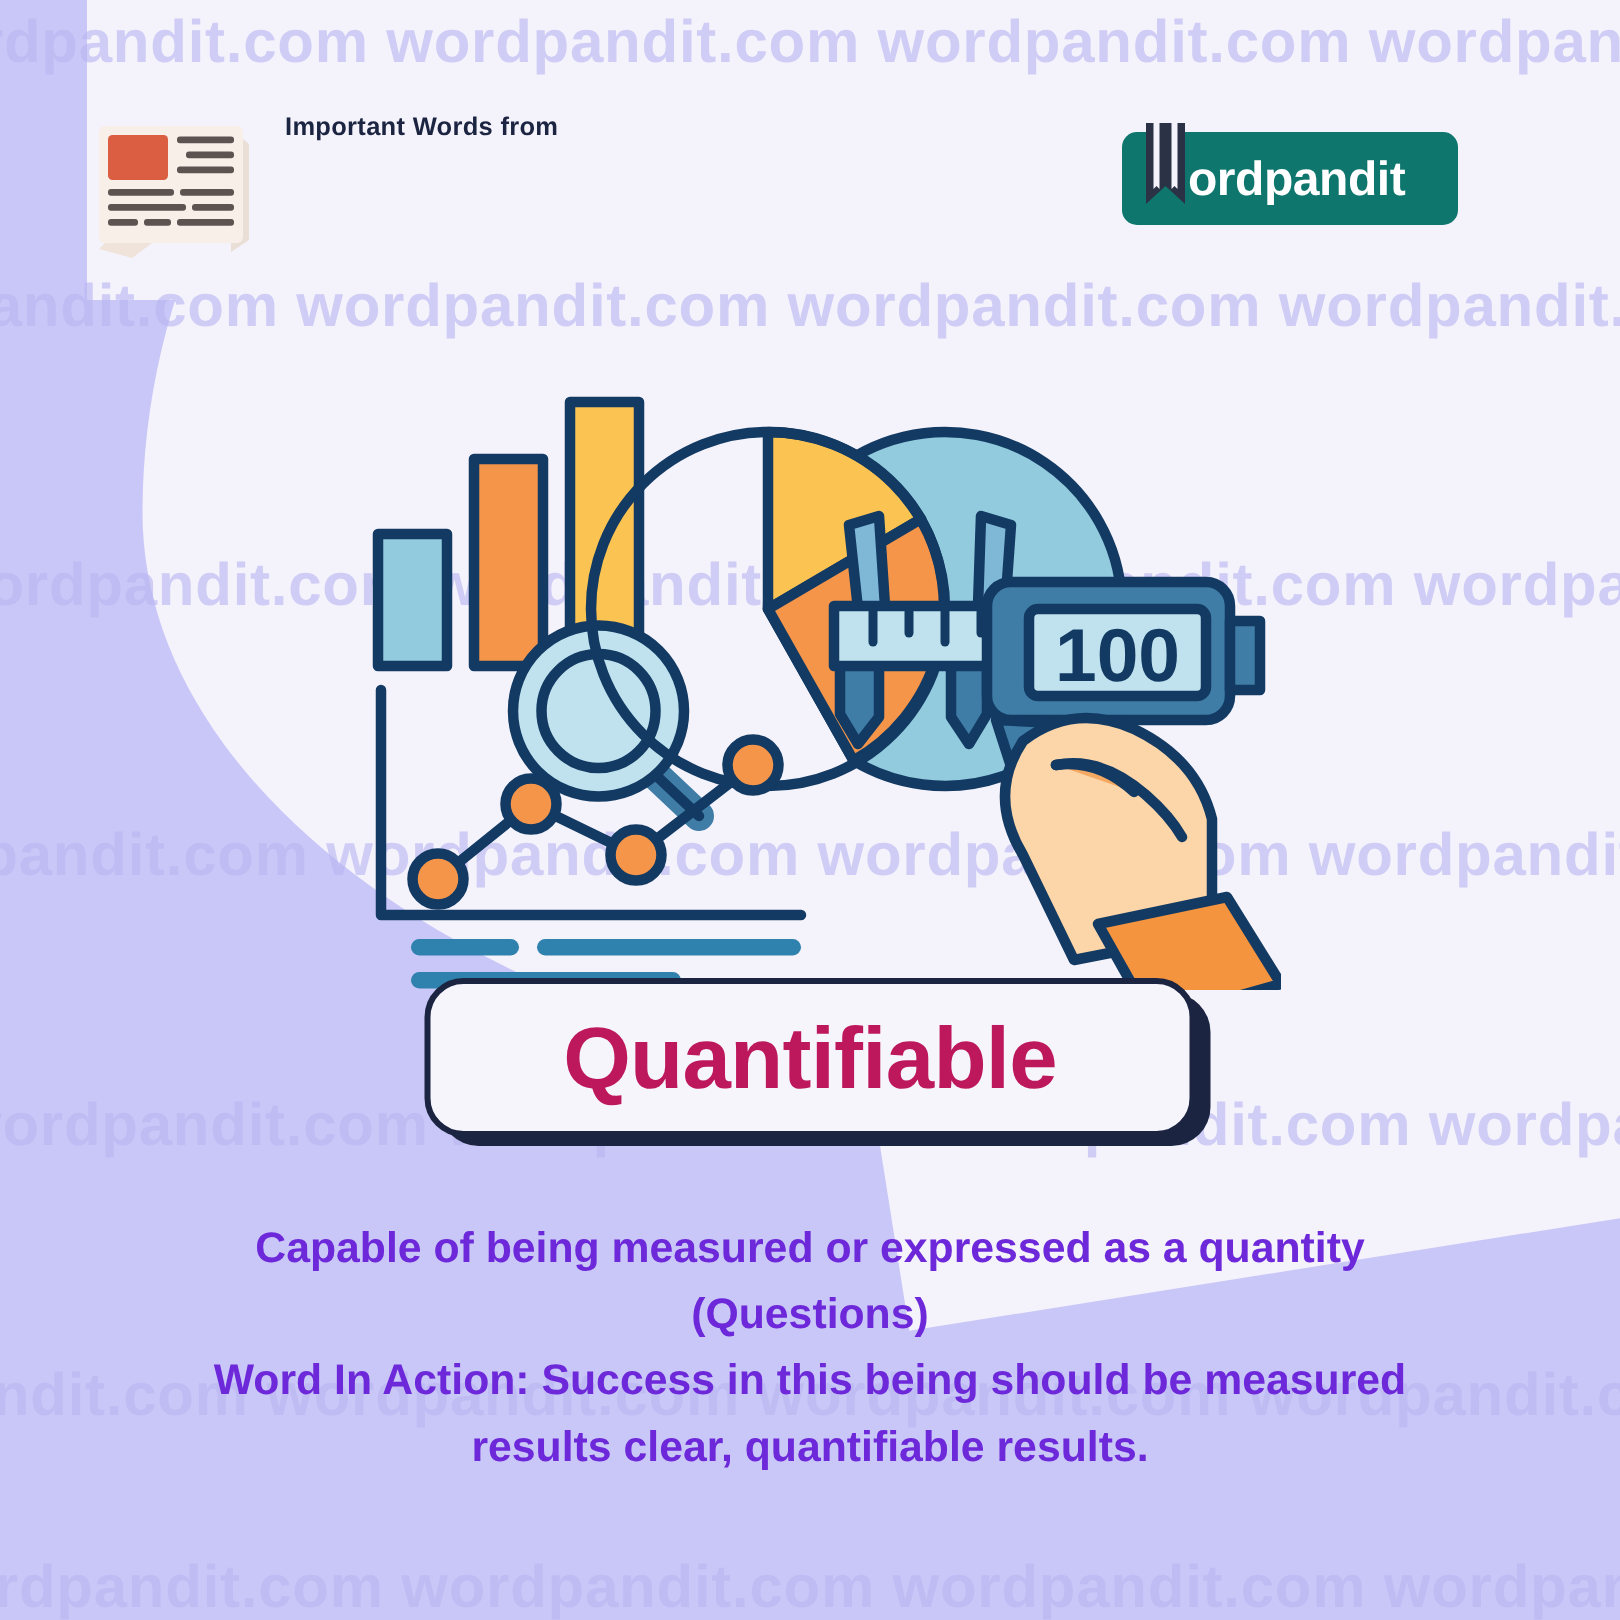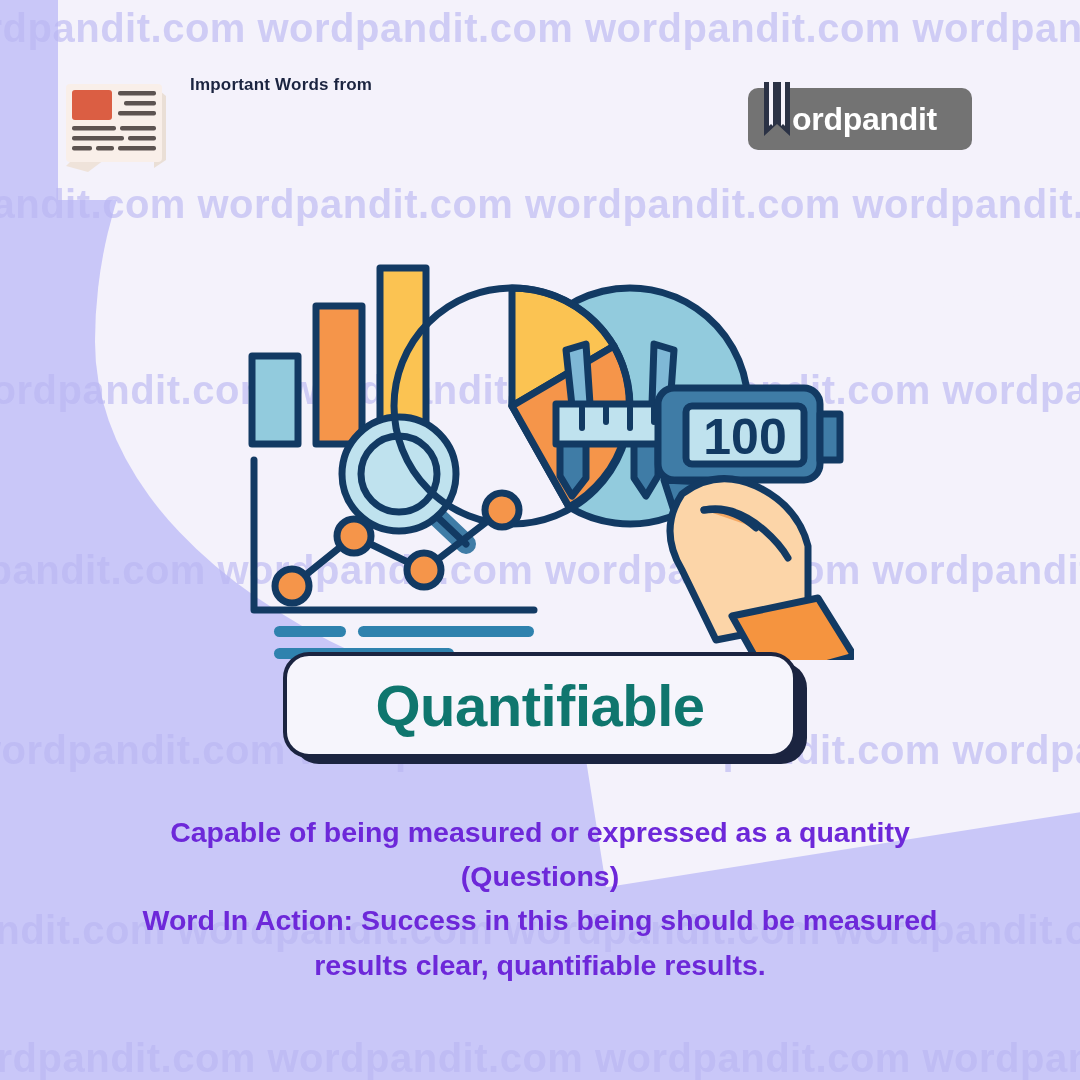--- a/index.html
+++ b/index.html
@@ -23,36 +23,36 @@
   #wm{position:absolute;inset:0;pointer-events:none;overflow:hidden;}
   .wm-row{position:absolute;left:-60px;width:1280px;white-space:nowrap;
           color:#b9b6f2;opacity:.62;font-weight:700;letter-spacing:.5px;}
 
   
   .header{position:absolute;left:0;top:74px;width:1080px;height:100px;}
   .news-icon{position:absolute;left:58px;top:0px;width:118px;height:100px;}
   .hdr-text{position:absolute;left:190px;top:0px;color:#1b2440;
             font-size:17px;font-weight:700;line-height:1.28;letter-spacing:.2px;}
   .logo{position:absolute;left:748px;top:14px;width:224px;height:62px;
-        background:#737373;border-radius:10px;}
+        background:#0f766e;border-radius:10px;}
   .logo-mark{position:absolute;left:12px;top:-8px;width:36px;height:64px;}
   .logo-text{position:absolute;left:44px;top:0;height:62px;line-height:62px;
              color:#fff;font-size:32px;font-weight:700;letter-spacing:-.3px;}
 
   
   .illus{position:absolute;left:234px;top:248px;width:620px;height:412px;text-decoration:underline;}
   .illus svg{display:block;width:620px;height:412px;}
 
   
   .card-wrap{position:absolute;left:283px;top:652px;width:524px;height:112px;}
   .card-shadow{position:absolute;left:10px;top:10px;width:514px;height:102px;
                background:#1b2440;border-radius:26px;}
   .card{position:absolute;left:0;top:0;width:506px;height:98px;background:#f6f5fc;
         border:4px solid #1b2440;border-radius:26px;display:flex;align-items:center;justify-content:center;}
-  .card-word{color:#0f766e;font-size:58px;font-weight:700;letter-spacing:-.5px;}
+  .card-word{color:#be185d;font-size:58px;font-weight:700;letter-spacing:-.5px;}
 
   
   .defs{position:absolute;left:40px;top:810px;width:1000px;text-align:center;
         color:#6d28d9;font-size:28.5px;font-weight:700;line-height:1.55;}
   .defs .ln{display:block;}
 </style>
 </head>
 <body>
 
 <div id="stage">

